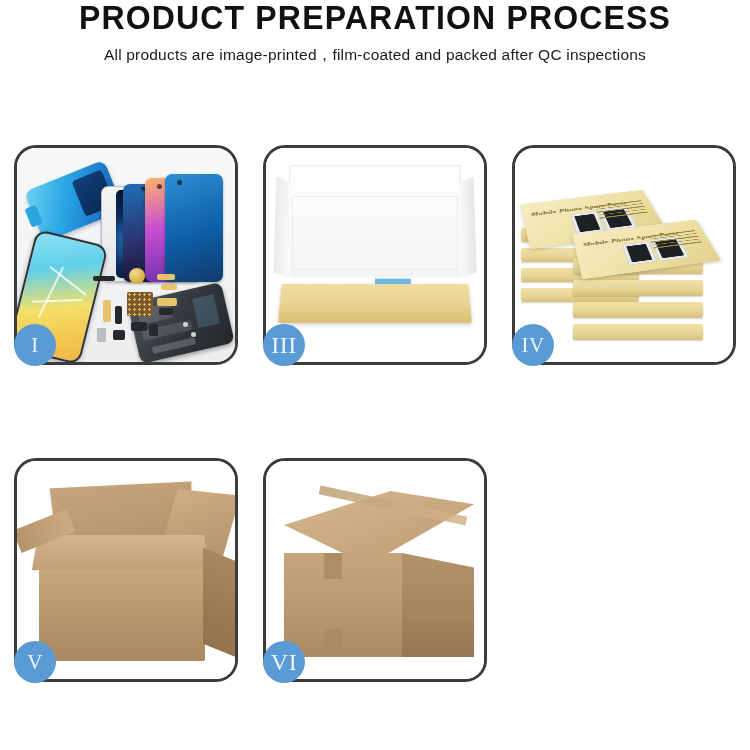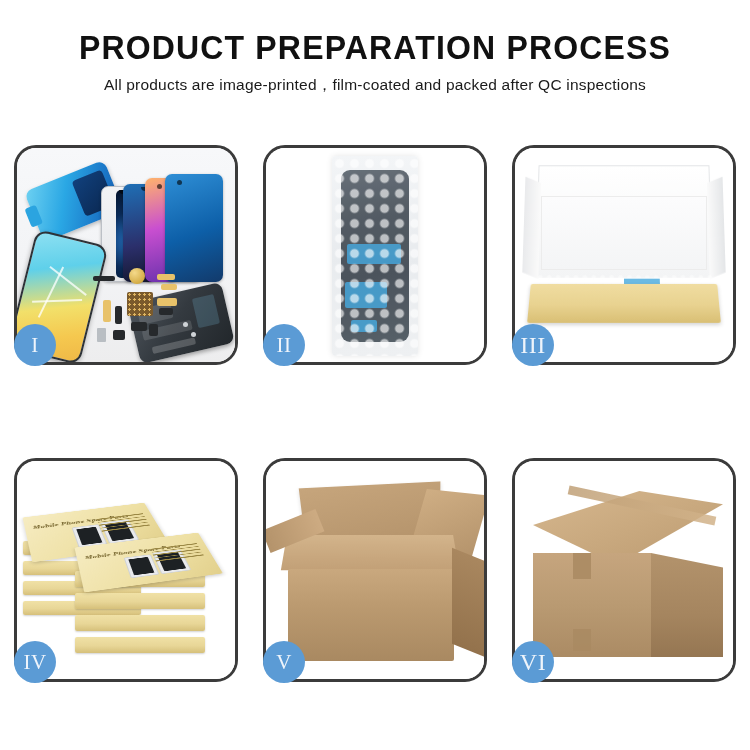--- a/index.html
+++ b/index.html
@@ -4,21 +4,21 @@
 <style>
   html,body{margin:0;padding:0;}
   body{
     width:750px;height:750px;background:#ffffff;
     font-family:"Liberation Sans","DejaVu Sans",sans-serif;
     overflow:hidden;position:relative;
   }
   .page{width:750px;height:750px;position:relative;box-sizing:border-box;}
 
   
-  .header{padding-top:30px;text-align:center;}
+  .header{text-align:center;}
   .title{
     font-size:33px;font-weight:bold;color:#111;letter-spacing:1.2px;
     line-height:1.1;white-space:nowrap;transform:scaleX(.97);
   }
   .subtitle{
     margin-top:9px;font-size:15.5px;color:#1a1a1a;letter-spacing:.2px;
     white-space:nowrap;
   }
 
   
@@ -271,33 +271,20 @@
           <i class="slv" style="left:6px;top:66px;width:9px;height:14px;"></i>
           <i class="blk" style="left:22px;top:68px;width:12px;height:10px;"></i>
           <i class="blk" style="left:58px;top:62px;width:9px;height:12px;"></i>
           <i class="scrw" style="left:92px;top:60px;width:5px;height:5px;"></i>
           <i class="scrw" style="left:100px;top:70px;width:5px;height:5px;"></i>
         </div>
       </div>
       <div class="badge">I</div>
     </div>
 
-    <div class="panel">
-      <div class="panel-inner p2">
-        <div class="wrap">
-          <div class="wrapinner">
-            <span class="hl h1"></span>
-              <span class="hl h2"></span>
-              <span class="hl h3"></span>
-          </div>
-          <div class="bubbles"></div>
-        </div>
-      </div>
-      <div class="badge">II</div>
-    </div>
 
     <div class="panel">
       <div class="panel-inner p3">
         <div class="lid3"></div>
         <div class="foam3"></div>
         <div class="prod3">
             <span class="tag"></span>
           </div>
         <div class="tray3"></div>
       </div>

